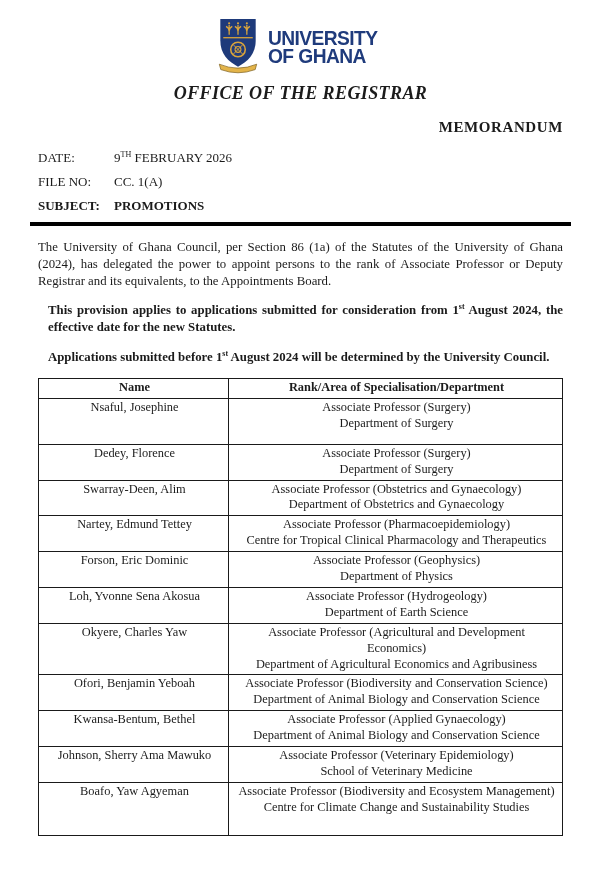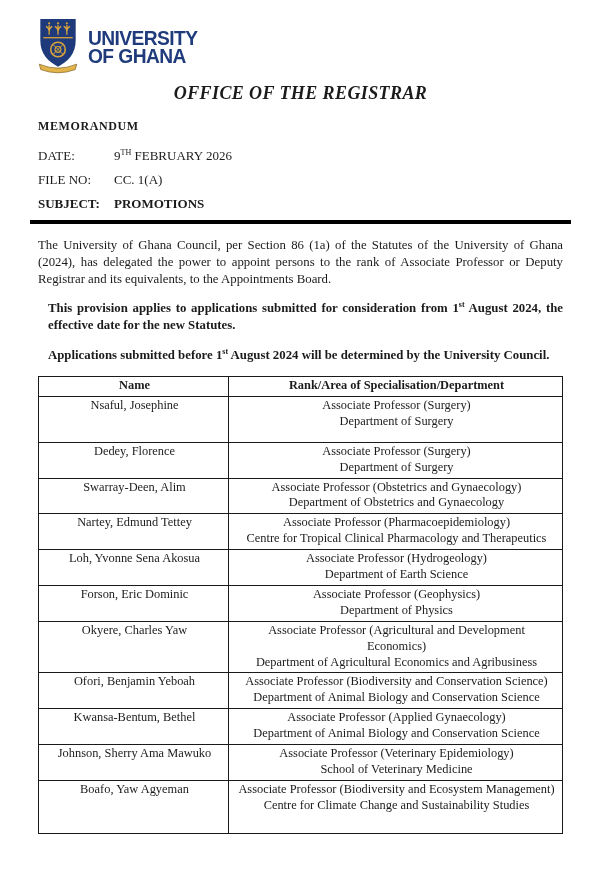--- a/index.html
+++ b/index.html
@@ -7,39 +7,39 @@
   body {
     width: 600px; height: 889px;
     font-family: "Liberation Serif", serif;
     color: #1b1b1b;
     overflow: hidden;
   }
   .page { padding: 18px 37px 0 38px; }
 
   
   .logo-row {
-    display: flex; align-items: center;
+    display: flex; justify-content: center; align-items: center;
     gap: 10px; margin-bottom: 8px;
   }
   .crest { display: block; }
   .logo-text {
     font-family: "Liberation Sans", sans-serif;
     font-weight: bold; font-size: 20px; line-height: 18px;
     letter-spacing: -0.6px; color: #1f3b7c;
     transform: scaleX(0.96); transform-origin: left center;
   }
 
   
   .office-title {
     text-align: center; font-weight: bold; font-style: italic;
     font-size: 18px; letter-spacing: 0.4px; margin-top: 8px;
   }
   .memo-title {
-    text-align: left; font-weight: bold;
-    font-size: 12px; letter-spacing: 0.6px; margin-top: 15px;
+    text-align: right; font-weight: bold;
+    font-size: 15px; letter-spacing: 0.6px; margin-top: 15px;
   }
 
   
   .meta { margin-top: 14px; font-size: 13px; }
   .meta-row { display: flex; margin-bottom: 8px; }
   .meta-label { width: 76px; flex: 0 0 76px; }
   .meta-row.subject .meta-label, .meta-row.subject .meta-value { font-weight: bold; }
   .rule { border-bottom: 4px solid #000; margin: 4px -8px 0 -8px; }
 
   
@@ -160,32 +160,32 @@
 
   <tr>
     <td>Nartey, Edmund Tettey</td>
     <td>
             <div class="cell-line">Associate Professor (Pharmacoepidemiology)</div>
             <div class="cell-line">Centre for Tropical Clinical Pharmacology and Therapeutics</div>
           </td>
   </tr>
 
   <tr>
+    <td>Forson, Eric Dominic</td>
+    <td>
+            <div class="cell-line">Associate Professor (Geophysics)</div>
+            <div class="cell-line">Department of Physics</div>
+          </td>
+  </tr>
+
+  <tr>
     <td>Loh, Yvonne Sena Akosua</td>
     <td>
             <div class="cell-line">Associate Professor (Hydrogeology)</div>
             <div class="cell-line">Department of Earth Science</div>
-          </td>
-  </tr>
-
-  <tr>
-    <td>Forson, Eric Dominic</td>
-    <td>
-            <div class="cell-line">Associate Professor (Geophysics)</div>
-            <div class="cell-line">Department of Physics</div>
           </td>
   </tr>
 
   <tr>
     <td>Okyere, Charles Yaw</td>
     <td>
             <div class="cell-line">Associate Professor (Agricultural and Development</div>
             <div class="cell-line">Economics)</div>
             <div class="cell-line">Department of Agricultural Economics and Agribusiness</div>
           </td>

